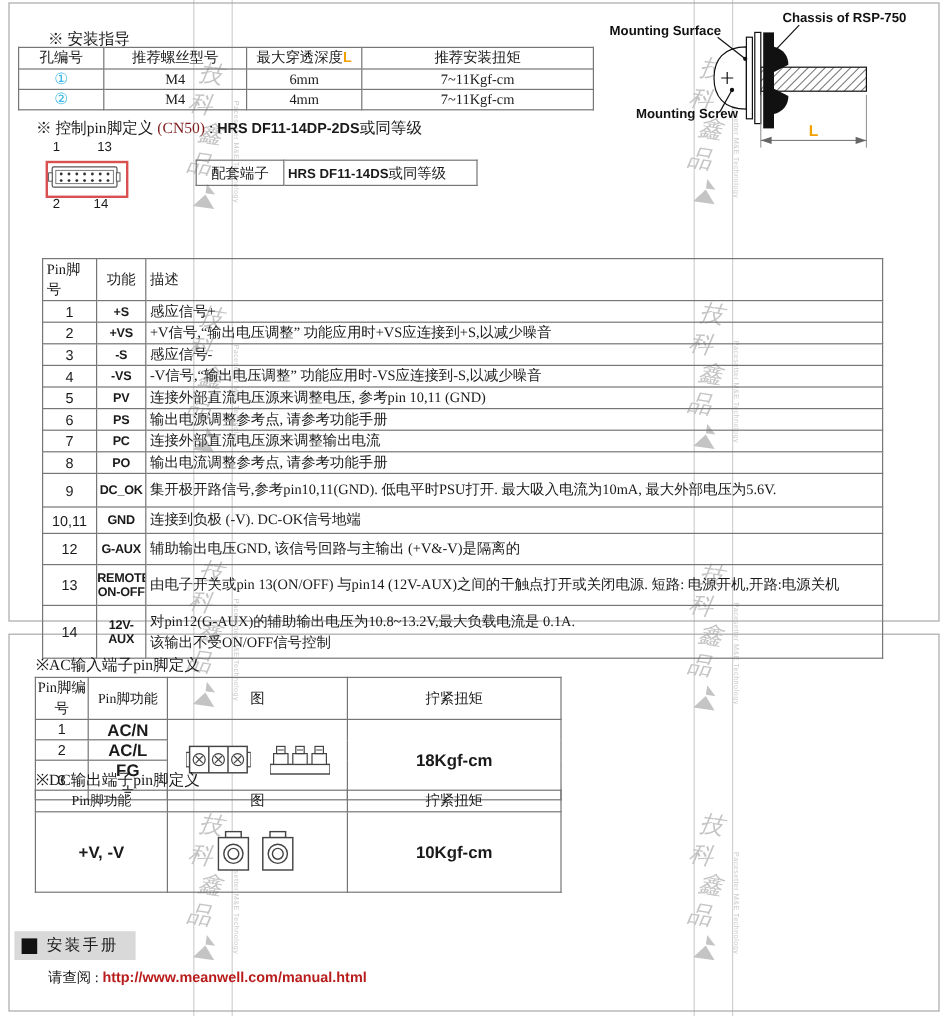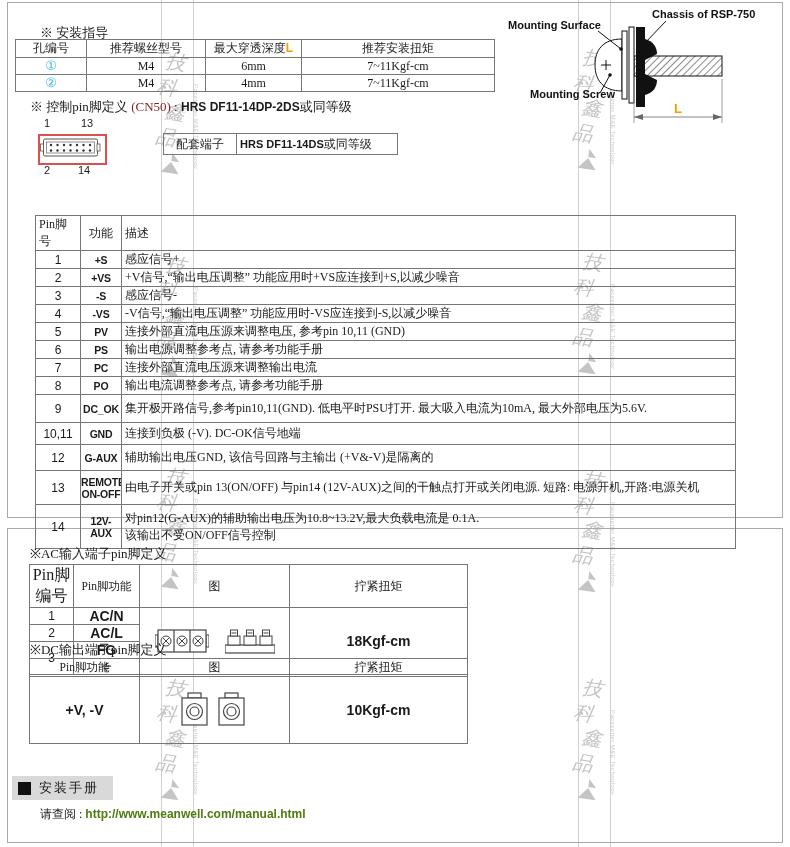--- a/index.html
+++ b/index.html
@@ -39,21 +39,21 @@
   .pinnum{position:absolute;font-family:"Liberation Sans",sans-serif;font-size:11px;z-index:1}
   .redbox{position:absolute;border:2px solid #d85050;background:#fff;z-index:1}
   .func{font-family:"Liberation Sans","DejaVu Sans",sans-serif;font-weight:bold;font-size:10.5px;letter-spacing:-.2px}
   .figcell{background:transparent}
   .figwrap{display:flex;justify-content:center;align-items:center;gap:16px}
   .man-title{position:absolute;background:#d9d9d9;display:flex;align-items:center;gap:8px;
              padding:3px 14px 3px 6px;z-index:1}
   .man-sq{width:13px;height:13px;background:#111;display:inline-block}
   .man-txt{font-size:13px;letter-spacing:2px}
   .note{position:absolute;font-size:12px;z-index:1}
-  .note .url{font-family:"Liberation Sans","DejaVu Sans",sans-serif;font-weight:bold;color:#4d7c0f;text-decoration:none}
+  .note .url{font-family:"Liberation Sans","DejaVu Sans",sans-serif;font-weight:bold;color:#b91c1c;text-decoration:none}
 </style>
 </head>
 <body>
 
 <div class="vline" style="left:161px"></div>
 <div class="vline" style="left:193px"></div>
 <div class="vline" style="left:578px"></div>
 <div class="vline" style="left:610px"></div>
 
 <div class="wm" style="left:148px;top:50px">
@@ -349,21 +349,21 @@
 
 <table class="abs" style="left:29px;top:564px;width:438px">
   <colgroup>
       <col style="width:44px">
       <col style="width:66px">
       <col style="width:150px">
       <col style="width:178px">
     </colgroup>
   <tbody>
       <tr style="height:17px">
-    <td style="font-size:16px">Pin脚编号</td>
+    <td style="font-size:12px">Pin脚编号</td>
     <td style="font-size:11.5px">Pin脚功能</td>
     <td>图</td>
     <td>拧紧扭矩</td>
   </tr>
   <tr style="height:16px">
     <td class="latreg">1</td>
     <td class="lat">AC/N</td>
     <td rowspan="3" class="figcell">
       <div class="figwrap">
         <svg width="54" height="26" viewBox="0 0 54 26">

